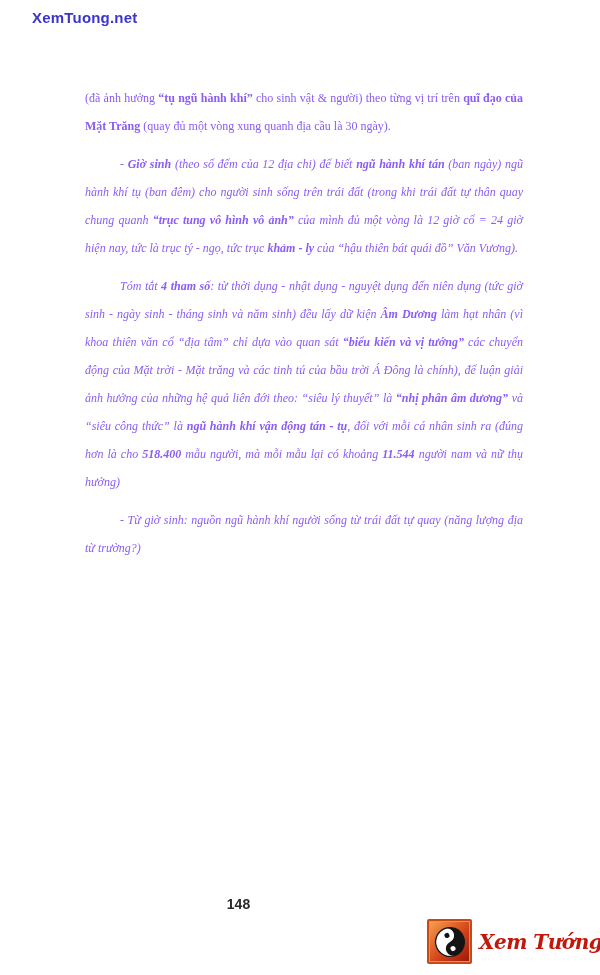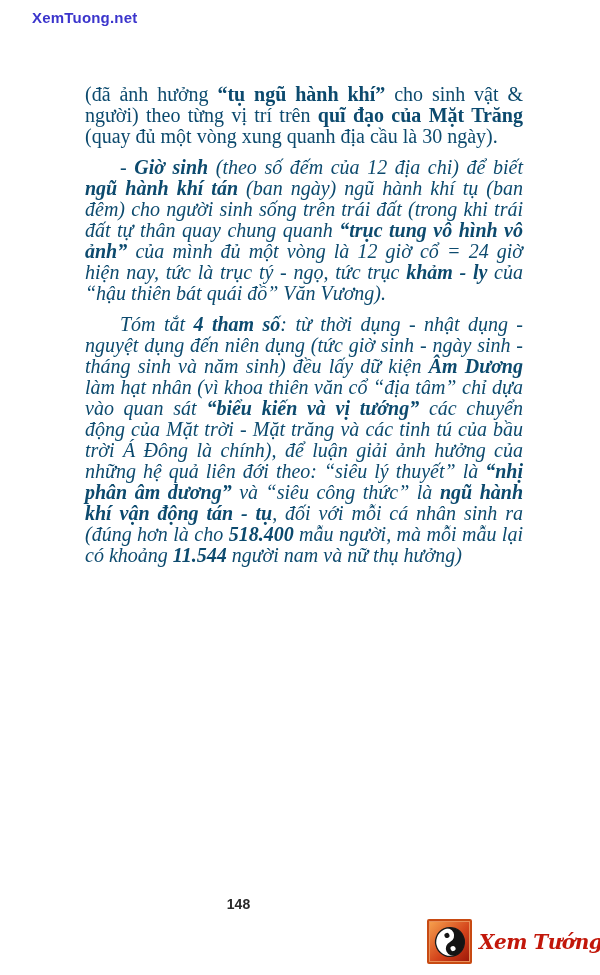--- a/index.html
+++ b/index.html
@@ -25,23 +25,23 @@
     letter-spacing: 0.2px;
     color: #3b35cc;
     cursor: pointer;
     margin-left: 20px;
   }
   .text-block {
     position: absolute;
     top: 84px;
     left: 85px;
     width: 438px;
-    font-size: 20px;
-    line-height: 21px;
-    color: #0c4a6e;
+    font-size: 12px;
+    line-height: 28px;
+    color: #8b5cf6;
     text-align: justify;
   }
   .para {
     margin: 0 0 10px 0;
   }
   .para.indent {
     text-indent: 35px;
     font-style: italic;
   }
   .para b {
@@ -96,20 +96,21 @@
 <body>
 
 <div class="page">
 
   <div class="watermark">XemTuong.net</div>
 
   <div class="text-block" id="paragraphs">
       <p class="para"><span>(đã ảnh hưởng </span><b>“tụ ngũ hành khí”</b><span> cho sinh vật &amp; người) theo từng vị trí trên </span><b>quĩ đạo của Mặt Trăng</b><span> (quay đủ một vòng xung quanh địa cầu là 30 ngày).</span></p>
       <p class="para indent"><span>- </span><b>Giờ sinh</b><span> (theo số đếm của 12 địa chi) để biết </span><b>ngũ hành khí tán</b><span> (ban ngày) ngũ hành khí tụ (ban đêm) cho người sinh sống trên trái đất (trong khi trái đất tự thân quay chung quanh </span><b>“trục tung vô hình vô ảnh”</b><span> của mình đủ một vòng là 12 giờ cổ = 24 giờ hiện nay, tức là trục tý - ngọ, tức trục </span><b>khảm - ly</b><span> của “hậu thiên bát quái đồ” Văn Vương).</span></p>
       <p class="para indent"><span>Tóm tắt </span><b>4 tham số</b><span>: từ thời dụng - nhật dụng - nguyệt dụng đến niên dụng (tức giờ sinh - ngày sinh - tháng sinh và năm sinh) đều lấy dữ kiện </span><b>Âm Dương</b><span> làm hạt nhân (vì khoa thiên văn cổ “địa tâm” chỉ dựa vào quan sát </span><b>“biểu kiến và vị tướng”</b><span> các chuyển động của Mặt trời - Mặt trăng và các tinh tú của bầu trời Á Đông là chính), để luận giải ảnh hưởng của những hệ quả liên đới theo: “siêu lý thuyết” là </span><b>“nhị phân âm dương”</b><span> và “siêu công thức” là </span><b>ngũ hành khí vận động tán - tụ</b><span>, đối với mỗi cá nhân sinh ra (đúng hơn là cho </span><b>518.400</b><span> mẫu người, mà mỗi mẫu lại có khoảng </span><b>11.544</b><span> người nam và nữ thụ hưởng)</span></p>
+      <p class="para indent"><span>- Từ giờ sinh: nguồn ngũ hành khí người sống từ trái đất tự quay (năng lượng địa từ trường?)</span></p>
     </div>
 
   <div class="page-number">148</div>
 
   <div class="footer-logo">
     <span class="logo-box">
       <svg width="36" height="36" viewBox="0 0 40 40" aria-hidden="true">
         <circle cx="20" cy="20" r="16" fill="#ffffff" stroke="#1a1a1a" stroke-width="1.5"></circle>
         <path d="M20 4 a16 16 0 0 1 0 32 a8 8 0 0 1 0 -16 a8 8 0 0 0 0 -16 Z" fill="#141414"></path>
         <circle cx="20" cy="12" r="2.8" fill="#141414"></circle>

